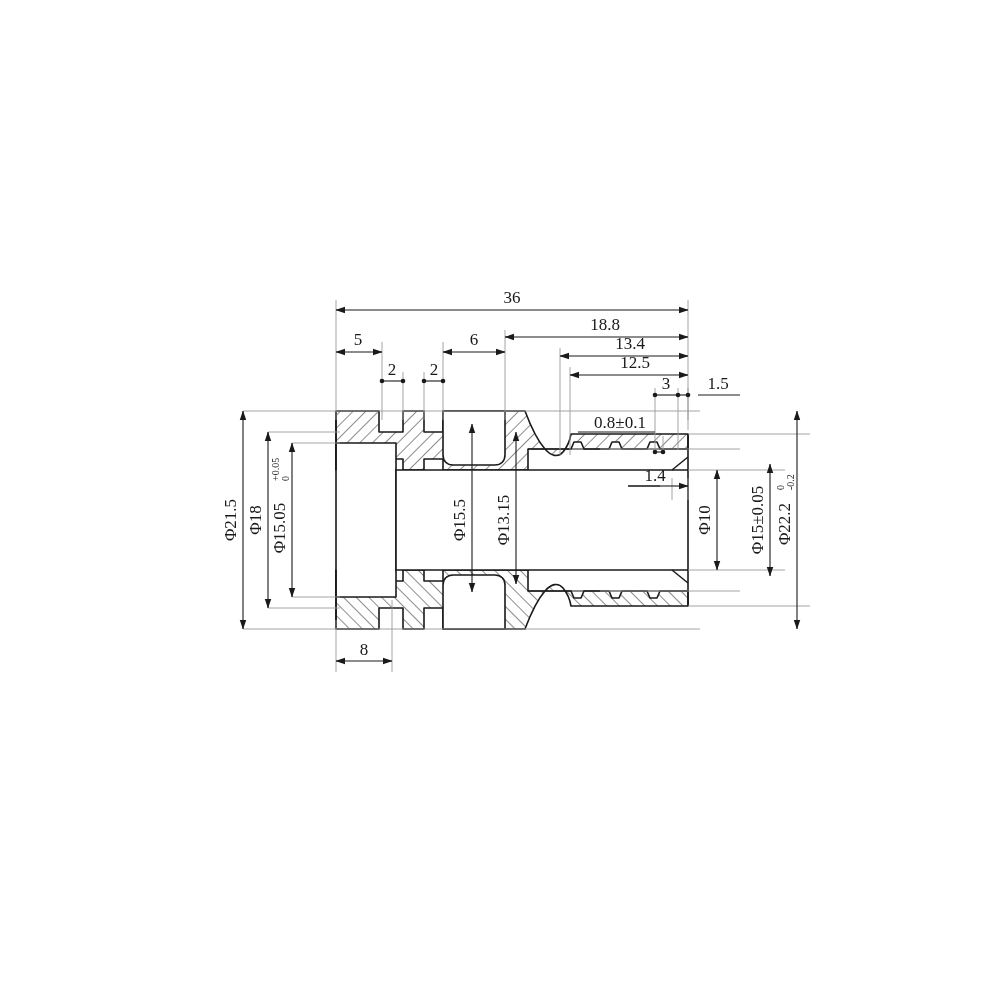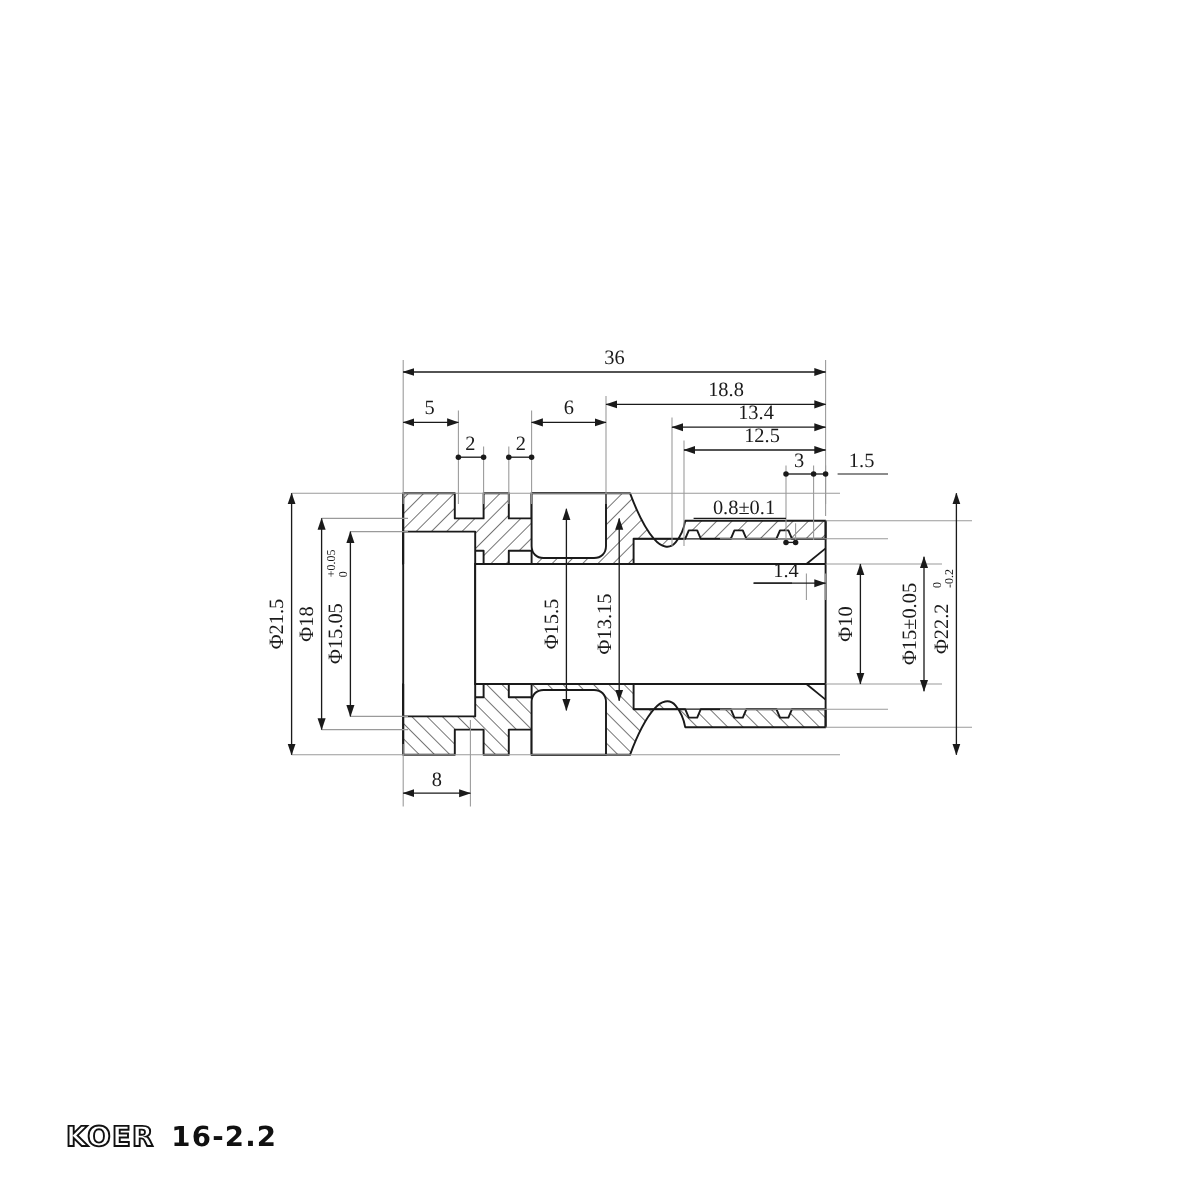--- a/index.html
+++ b/index.html
@@ -216,17 +216,14 @@
     </g>
 
     <g transform="rotate(-90,790,524)">
       <text x="790" y="524" font-size="17" text-anchor="middle">Φ22.2</text>
       <text x="824" y="518" font-size="10" text-anchor="start">0</text>
       <text x="824" y="528" font-size="10" text-anchor="start">-0.2</text>
     </g>
   </g>
 </svg>
 
-<div class="brand">
-  <span class="hollow">KOER</span><span class="solid">16-2.2</span>
+
 </div>
 
-</div>
-
 </body></html>

